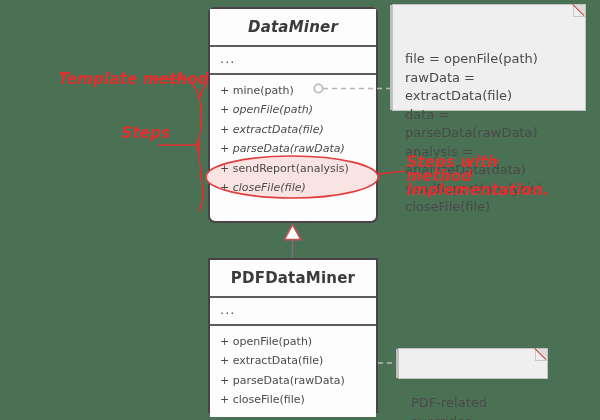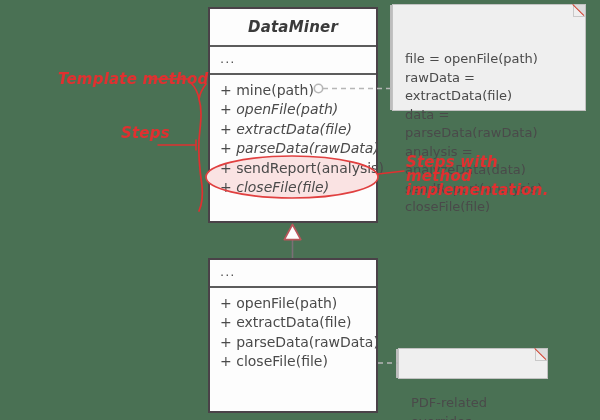--- a/index.html
+++ b/index.html
@@ -51,36 +51,37 @@
     color: #555;
     padding: 4px 10px 7px 10px;
     border-bottom: 2px solid #5c5c5c;
     letter-spacing: 1px;
   }
   .uml-ops {
     padding: 6px 10px 7px 10px;
     position: relative;
   }
   .op {
-    font-size: 14px;
+    font-size: 11px;
     color: #4a4a4a;
     line-height: 19.4px;
     white-space: nowrap;
     position: relative;
     z-index: 2;
   }
   .op.abstract {
     font-style: italic;
   }
 
   #class-dataminer {
     left: 208px;
     top: 7px;
     width: 170px;
     height: 216px;
+    border-radius: 7px;
   }
   #class-pdfdataminer {
     left: 208px;
     top: 258px;
     width: 170px;
     height: 155px;
   }
 
   
   .note {
@@ -187,20 +188,21 @@
       <div class="op">+ mine(path)</div>
       <div class="op abstract">+ openFile(path)</div>
       <div class="op abstract">+ extractData(file)</div>
       <div class="op abstract">+ parseData(rawData)</div>
       <div class="op">+ sendReport(analysis)</div>
       <div class="op abstract">+ closeFile(file)</div>
     </div>
   </div>
 
   <div class="uml-class" id="class-pdfdataminer">
+    <div class="uml-compartment uml-title">PDFDataMiner</div>
     <div class="uml-compartment uml-attrs">...</div>
     <div class="uml-compartment uml-ops">
       <div class="op">+ openFile(path)</div>
       <div class="op">+ extractData(file)</div>
       <div class="op">+ parseData(rawData)</div>
       <div class="op">+ closeFile(file)</div>
     </div>
   </div>
 
   <div class="note" id="note-template-steps">

